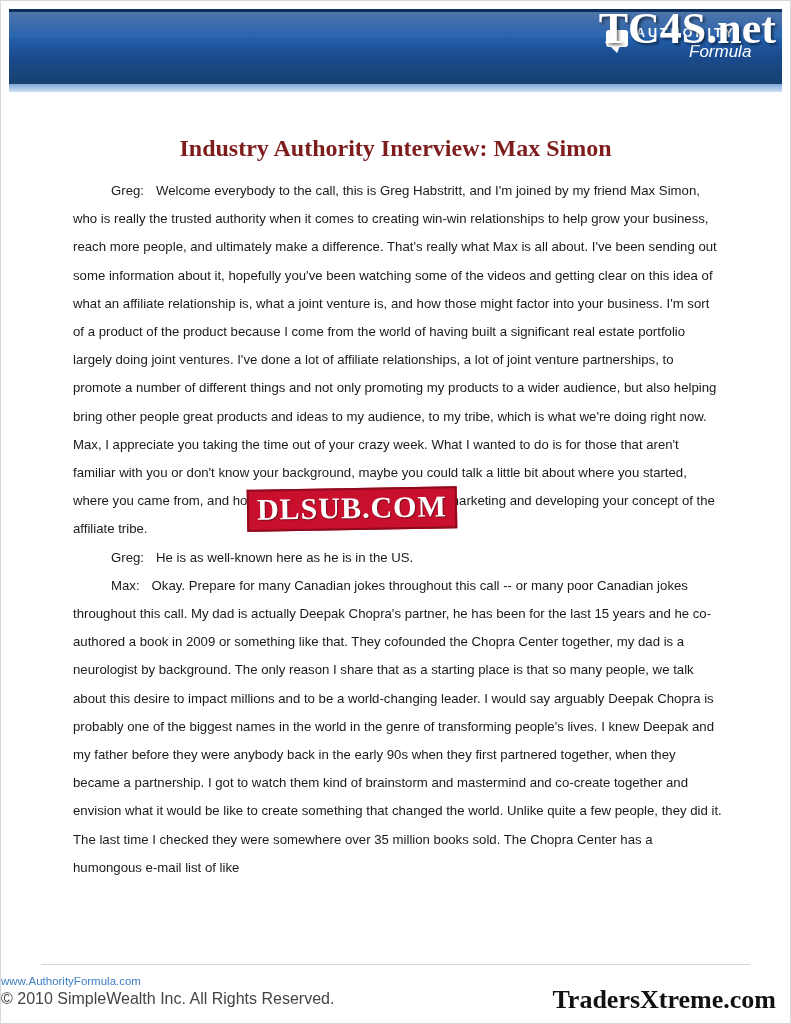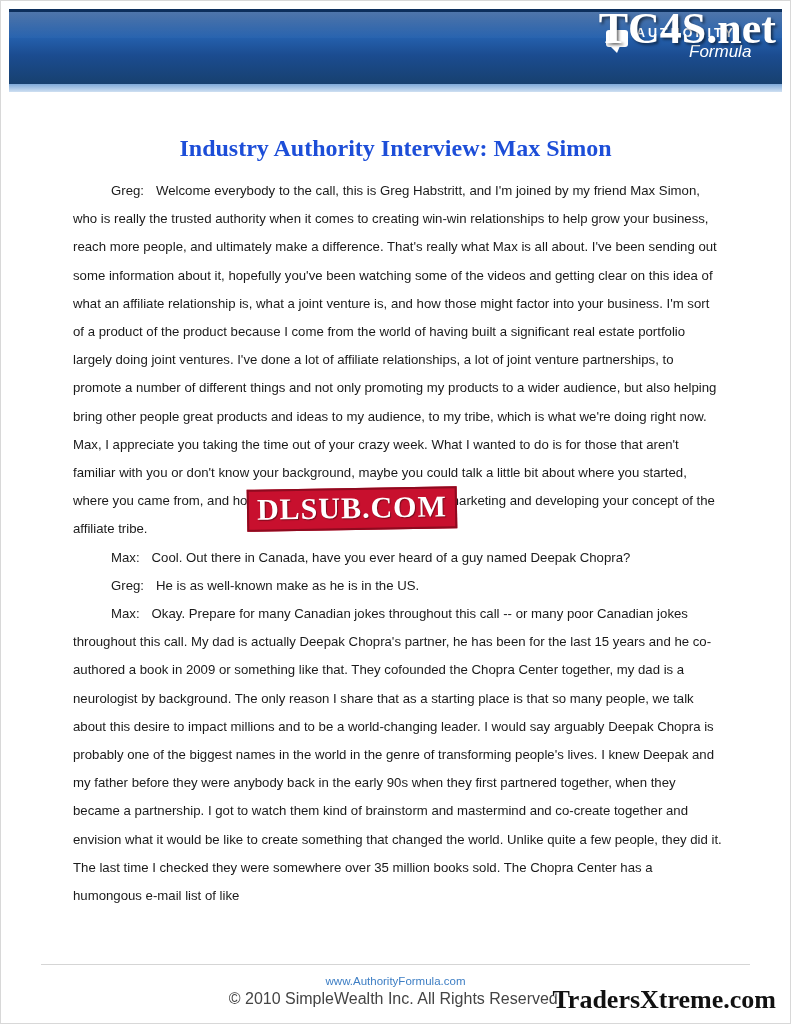--- a/index.html
+++ b/index.html
@@ -147,21 +147,21 @@
   
   .doc-title {
     position: absolute;
     top: 118px;
     left: 0;
     right: 0;
     text-align: center;
     font-family: "Liberation Serif", serif;
     font-size: 24px;
     font-weight: bold;
-    color: #1d4ed8;
+    color: #7f1d1d;
   }
 
   
   .body {
     position: absolute;
     top: 176px;
     left: 72px;
     right: 68px;
     font-size: 13.2px;
     line-height: 28.2px;
@@ -184,21 +184,20 @@
     left: 40px;
     right: 40px;
     bottom: 58px;
     border-top: 1px solid #d5d5d5;
   }
   .footer {
     position: absolute;
     left: 0;
     right: 0;
     bottom: 16px;
-    text-align: center;
     color: #555555;
     font-size: 11.5px;
     line-height: 17px;
   }
   .footer .site {
     color: #3d7ec4;
   }
   .footer .copy {
     color: #444444;
     font-size: 16px;
@@ -217,22 +216,21 @@
       <div class="logo-formula">Formula</div>
     </div>
   </div>
 
   <div class="wm-tc4s">TC4S.net</div>
 
   <h1 class="doc-title">Industry Authority Interview: Max Simon</h1>
 
   <div class="body">
     <p class="para"><span class="speaker">Greg:</span><span class="sp-gap"></span><span>Welcome everybody to the call, this is Greg Habstritt, and I'm joined by my friend Max Simon, who is really the trusted authority when it comes to creating win-win relationships to help grow your business, reach more people, and ultimately make a difference. That's really what Max is all about. I've been sending out some information about it, hopefully you've been watching some of the videos and getting clear on this idea of what an affiliate relationship is, what a joint venture is, and how those might factor into your business. I'm sort of a product of the product because I come from the world of having built a significant real estate portfolio largely doing joint ventures. I've done a lot of affiliate relationships, a lot of joint venture partnerships, to promote a number of different things and not only promoting my products to a wider audience, but also helping bring other people great products and ideas to my audience, to my tribe, which is what we're doing right now. Max, I appreciate you taking the time out of your crazy week. What I wanted to do is for those that aren't familiar with you or don't know your background, maybe you could talk a little bit about where you started, where you came from, and how you got into this topic of affiliate marketing and developing your concept of the affiliate tribe.</span></p>
-    <p class="para"><span class="speaker">Max:</span><span class="sp-gap"></span><span>Cool. Out there in Canada, have you ever heard of a guy named Deepak Chopra?</span></p>
-    <p class="para"><span class="speaker">Greg:</span><span class="sp-gap"></span><span>He is as well-known make as he is in the US.</span></p>
+    <p class="para"><span class="speaker">Greg:</span><span class="sp-gap"></span><span>He is as well-known here as he is in the US.</span></p>
     <p class="para"><span class="speaker">Max:</span><span class="sp-gap"></span><span>Okay. Prepare for many Canadian jokes throughout this call -- or many poor Canadian jokes throughout this call. My dad is actually Deepak Chopra's partner, he has been for the last 15 years and he co-authored a book in 2009 or something like that. They cofounded the Chopra Center together, my dad is a neurologist by background. The only reason I share that as a starting place is that so many people, we talk about this desire to impact millions and to be a world-changing leader. I would say arguably Deepak Chopra is probably one of the biggest names in the world in the genre of transforming people's lives. I knew Deepak and my father before they were anybody back in the early 90s when they first partnered together, when they became a partnership. I got to watch them kind of brainstorm and mastermind and co-create together and envision what it would be like to create something that changed the world. Unlike quite a few people, they did it. The last time I checked they were somewhere over 35 million books sold. The Chopra Center has a humongous e-mail list of like</span></p>
   </div>
 
   <div class="wm-dlsub">
     <div class="inner">DLSUB.COM</div>
   </div>
 
   <div class="footer-rule"></div>
   <div class="footer">
     <div class="site">www.AuthorityFormula.com</div>

